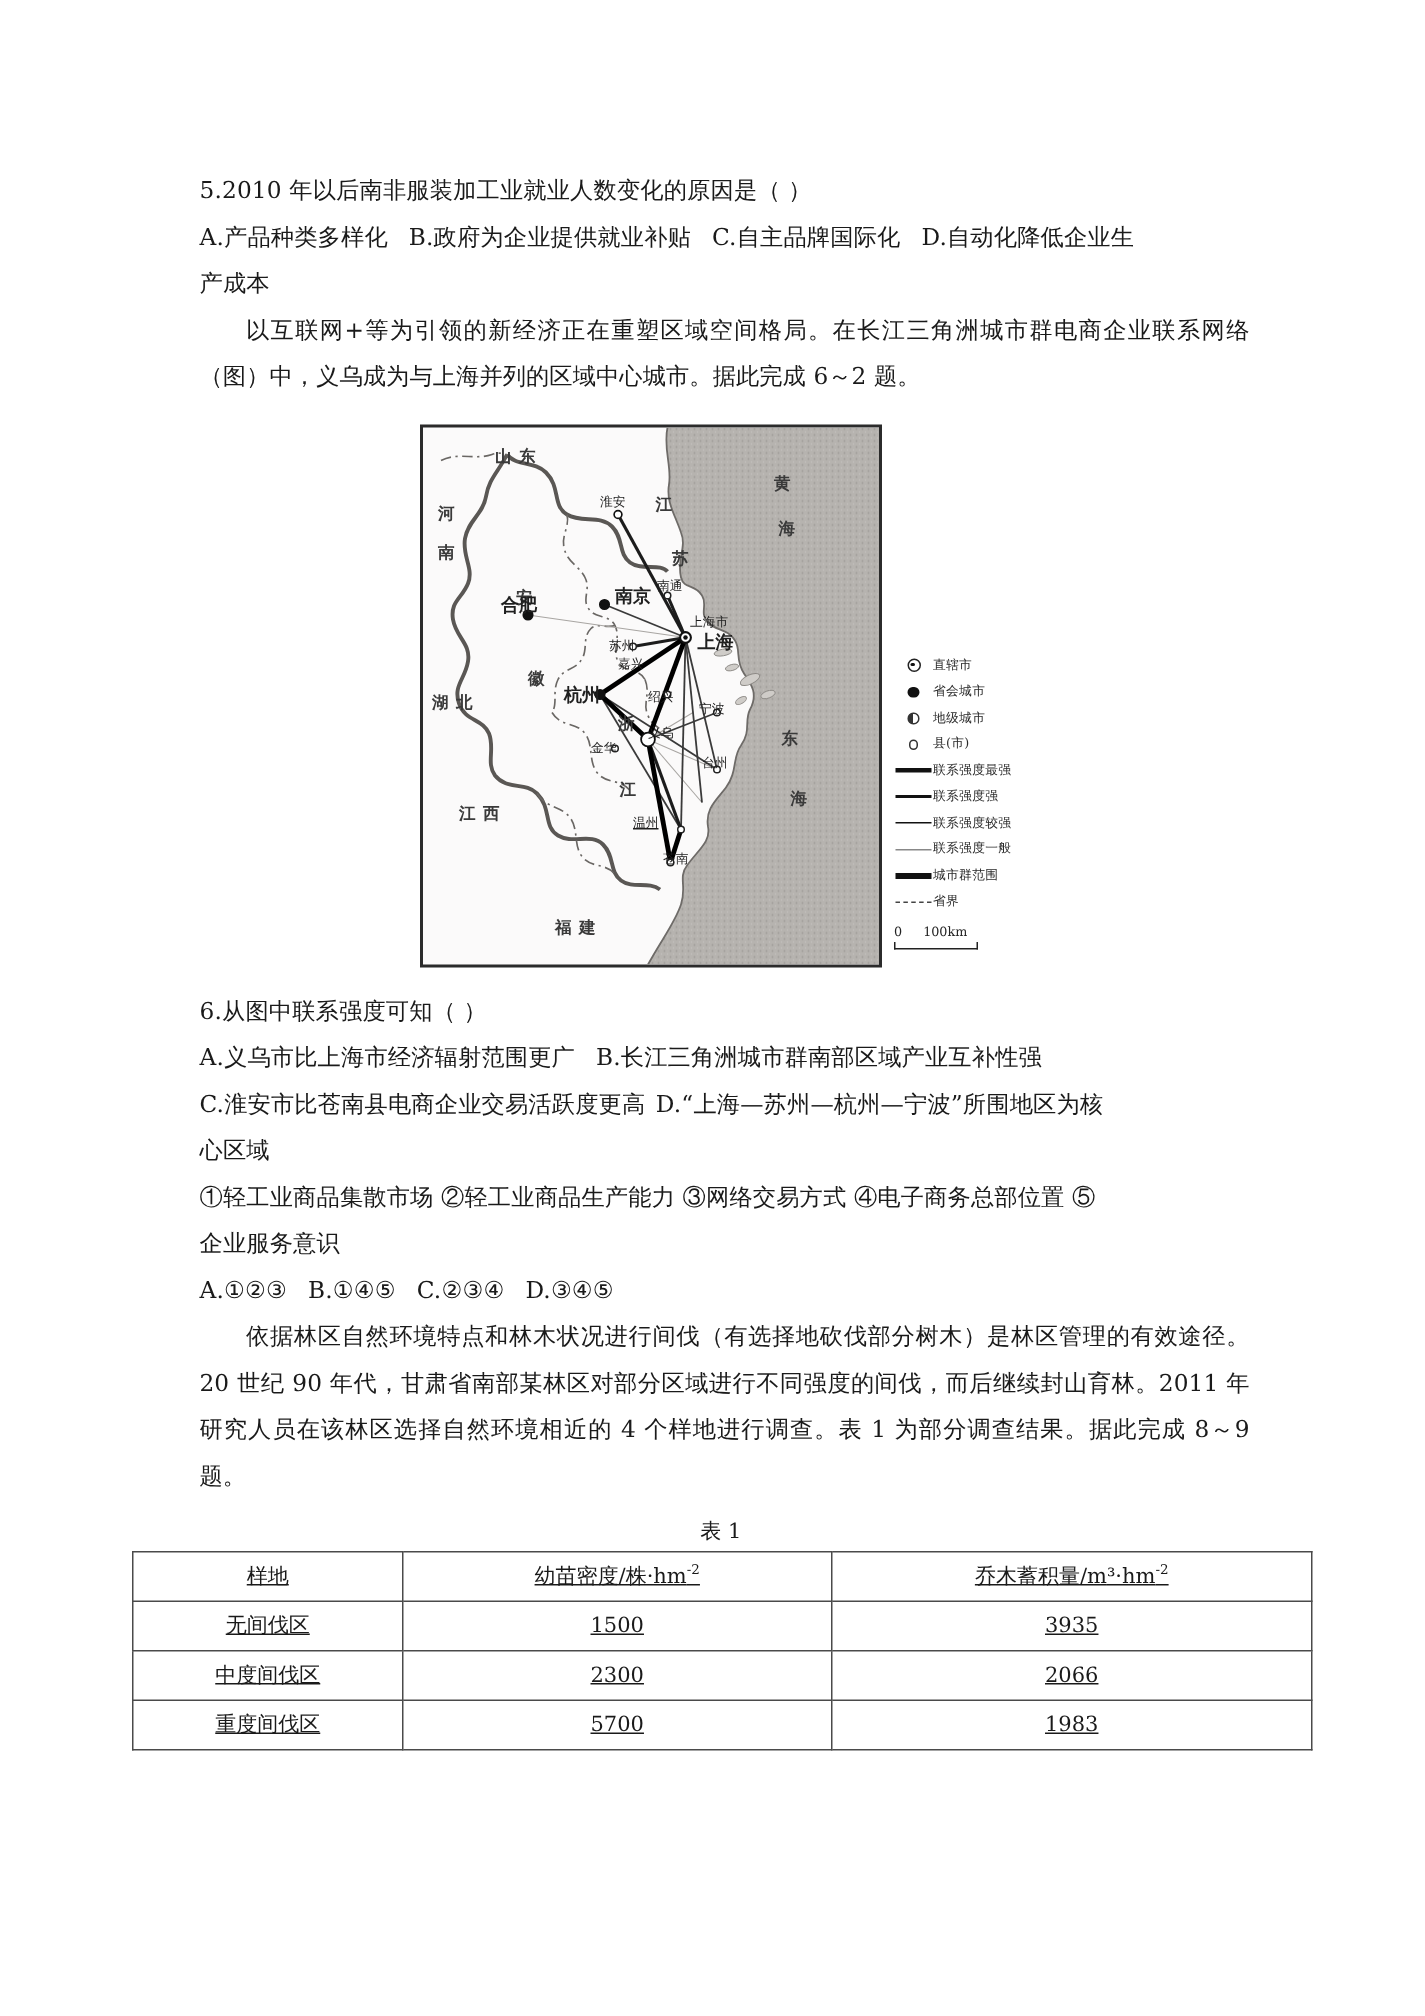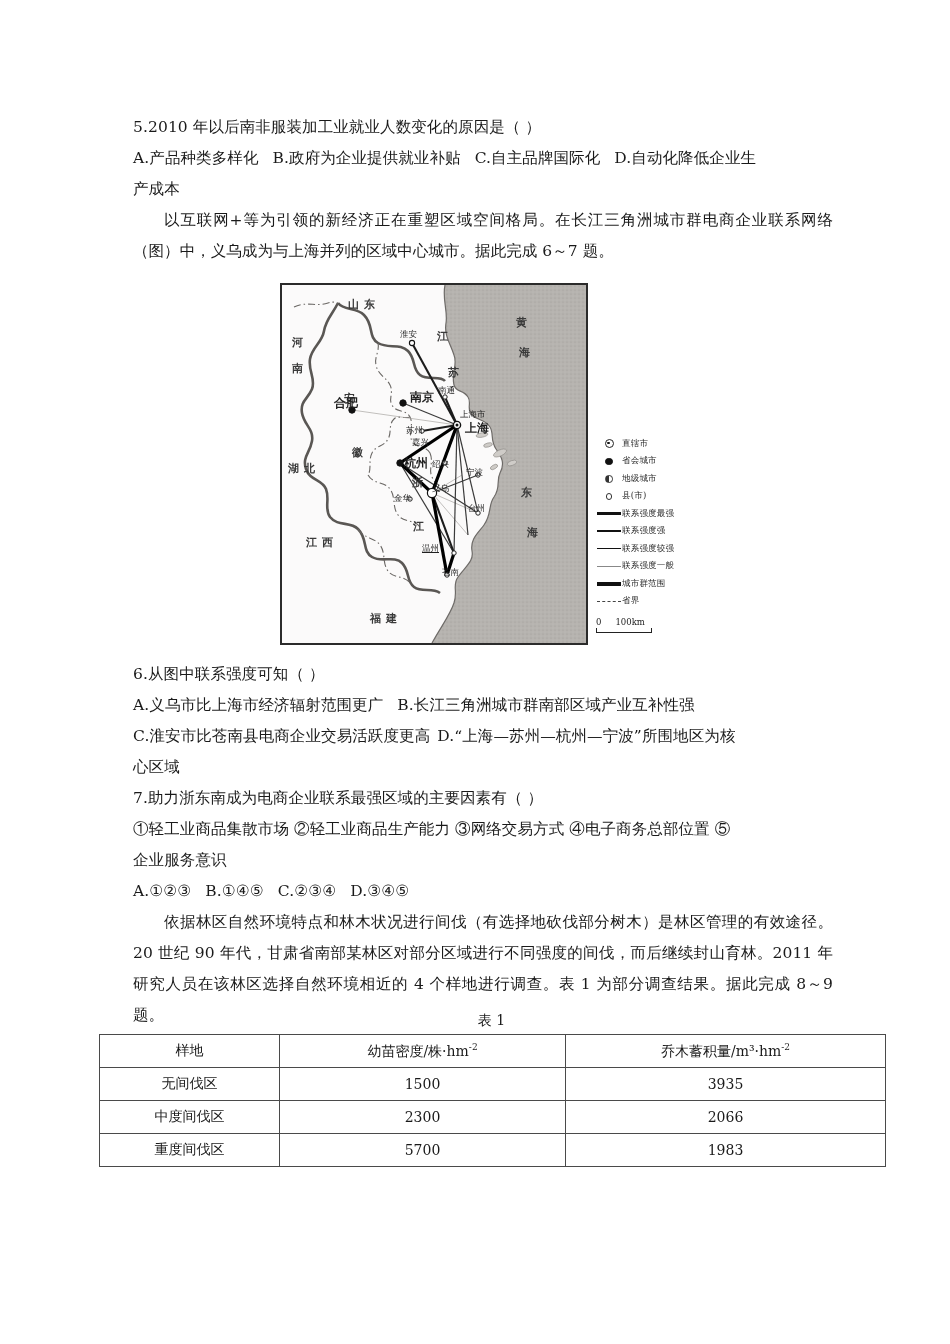--- a/index.html
+++ b/index.html
@@ -154,23 +154,24 @@
   
   .table-caption {
     position: absolute;
     left: 0; top: 0;
     width: 785px;
     text-align: center;
     font-size: 14px;
   }
   .tbl-wrap {
     position: absolute;
-    left: 99px;
+    left: 88px;
     top: 1012px;
     width: 786px;
+    text-decoration: underline;
   }
   table.data {
     border-collapse: collapse;
     width: 786px;
     margin-top: 22px;
     table-layout: fixed;
   }
   table.data th, table.data td {
     border: 1px solid #4a4a4a;
     text-align: center;
@@ -191,34 +192,33 @@
 <div class="page">
 
   <div class="content">
 
     <div class="q-line">5.2010 年以后南非服装加工业就业人数变化的原因是（   ）</div>
     <div class="q-line">
       <span>A.产品种类多样化</span><span class="opt-sp"></span><span>B.政府为企业提供就业补贴</span><span class="opt-sp"></span><span>C.自主品牌国际化</span><span class="opt-sp"></span><span>D.自动化降低企业生</span>
     </div>
     <div class="q-line">产成本</div>
 
-    <div class="para">以互联网+等为引领的新经济正在重塑区域空间格局。在长江三角洲城市群电商企业联系网络（图）中，义乌成为与上海并列的区域中心城市。据此完成 6～7 题。</div>
+    <div class="para">以互联网+等为引领的新经济正在重塑区域空间格局。在长江三角洲城市群电商企业联系网络（图）中，义乌成为与上海并列的区域中心城市。据此完成 6～2 题。</div>
 
     <div style="height: 392px;"></div>
 
     <div class="q-line">6.从图中联系强度可知（   ）</div>
     <div class="q-line">
       <span>A.义乌市比上海市经济辐射范围更广</span><span class="opt-sp"></span><span>B.长江三角洲城市群南部区域产业互补性强</span>
     </div>
     <div class="q-line">
       <span>C.淮安市比苍南县电商企业交易活跃度更高</span><span class="opt-sp-s"></span><span>D.“上海—苏州—杭州—宁波”所围地区为核</span>
     </div>
     <div class="q-line">心区域</div>
 
-    <div class="q-line">7.助力浙东南成为电商企业联系最强区域的主要因素有（   ）</div>
     <div class="q-line">①轻工业商品集散市场 ②轻工业商品生产能力 ③网络交易方式 ④电子商务总部位置  ⑤</div>
     <div class="q-line">企业服务意识</div>
     <div class="q-line">
       <span>A.①②③</span><span class="opt-sp"></span><span>B.①④⑤</span><span class="opt-sp"></span><span>C.②③④</span><span class="opt-sp"></span><span>D.③④⑤</span>
     </div>
 
     <div class="para">依据林区自然环境特点和林木状况进行间伐（有选择地砍伐部分树木）是林区管理的有效途径。20 世纪 90 年代，甘肃省南部某林区对部分区域进行不同强度的间伐，而后继续封山育林。2011 年研究人员在该林区选择自然环境相近的 4 个样地进行调查。表 1 为部分调查结果。据此完成 8～9 题。</div>
 
   </div>
 
@@ -351,21 +351,21 @@
 
         <g fill="#cfccc8" stroke="#8d8a86" stroke-width="0.6">
           <ellipse cx="218" cy="168" rx="7" ry="3" transform="rotate(-25 218 168)"></ellipse>
           <ellipse cx="230" cy="178" rx="5" ry="2.4" transform="rotate(-20 230 178)"></ellipse>
           <ellipse cx="212" cy="182" rx="4" ry="2" transform="rotate(-30 212 182)"></ellipse>
           <ellipse cx="206" cy="160" rx="4.5" ry="2" transform="rotate(-15 206 160)"></ellipse>
           <ellipse cx="200" cy="150" rx="6" ry="2.2" transform="rotate(-10 200 150)"></ellipse>
         </g>
       </svg>
 
-      <div class="land-label" style="left:66px; top:12px;text-align:right;">山东</div>
+      <div class="land-label" style="left:48px; top:12px;text-align:right;">山东</div>
       <div class="land-label" style="left:10px; top:50px;">河</div>
       <div class="land-label" style="left:10px; top:76px;">南</div>
       <div class="land-label" style="left:155px; top:44px;">江</div>
       <div class="land-label" style="left:166px; top:80px;">苏</div>
       <div class="land-label" style="left:62px; top:106px;">安</div>
       <div class="land-label" style="left:70px; top:160px;">徽</div>
       <div class="land-label" style="left:6px; top:176px;">湖北</div>
       <div class="land-label" style="left:130px; top:190px;">浙</div>
       <div class="land-label" style="left:131px; top:234px;">江</div>
       <div class="land-label" style="left:24px; top:250px;">江西</div>
@@ -377,21 +377,21 @@
       <div class="land-label" style="left:245px; top:240px;">海</div>
 
       <div class="city-label" style="left:118px; top:44px;">淮安</div>
       <div class="city-label big" style="left:52px; top:110px;">合肥</div>
       <div class="city-label big" style="left:128px; top:104px;">南京</div>
       <div class="city-label" style="left:156px; top:100px;">南通</div>
       <div class="city-label" style="left:124px; top:140px;">苏州</div>
       <div class="city-label" style="left:130px; top:152px;">嘉兴</div>
       <div class="city-label" style="left:178px; top:124px;">上海市</div>
       <div class="city-label big" style="left:183px; top:135px;">上海</div>
-      <div class="city-label big" style="left:94px; top:170px;margin-left:28px;">杭州</div>
+      <div class="city-label big" style="left:94px; top:170px;">杭州</div>
       <div class="city-label" style="left:150px; top:174px;">绍兴</div>
       <div class="city-label" style="left:184px; top:182px;">宁波</div>
       <div class="city-label" style="left:112px; top:208px;">金华</div>
       <div class="city-label" style="left:150px; top:198px;">义乌</div>
       <div class="city-label" style="left:186px; top:218px;">台州</div>
       <div class="city-label" style="left:140px; top:258px;text-decoration:underline;">温州</div>
       <div class="city-label" style="left:160px; top:282px;">苍南</div>
     </div>
 
     <div class="legend">

